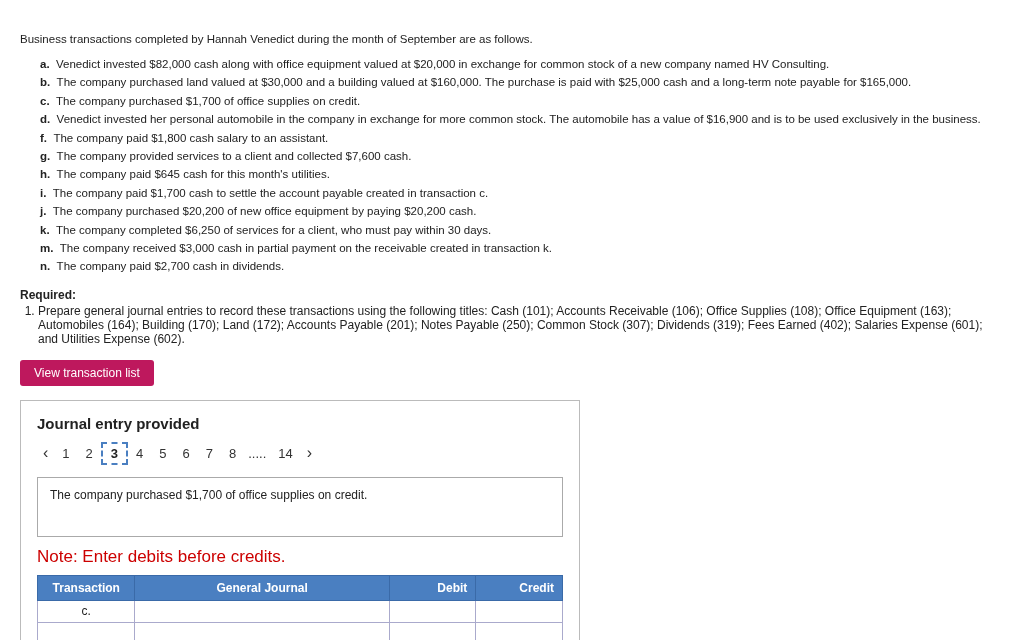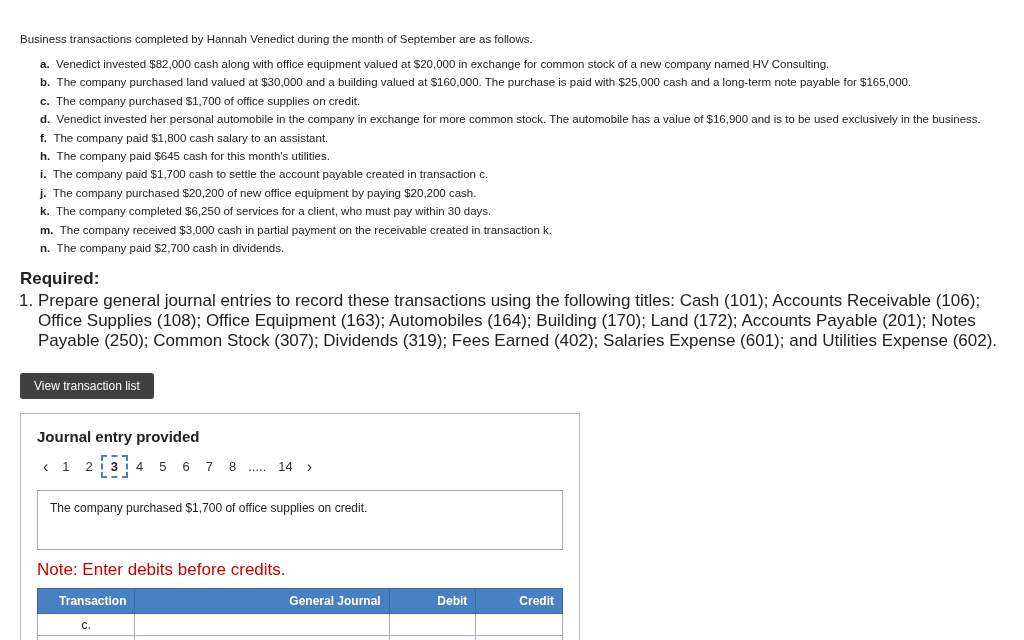--- a/index.html
+++ b/index.html
@@ -19,31 +19,31 @@
     }
     .transactions-list {
       font-size: 11.5px;
       margin-bottom: 12px;
       line-height: 1.6;
     }
     .transactions-list li {
       margin-left: 20px;
     }
     .required-section {
-      font-size: 17px;
-      margin-bottom: 16px;
+      font-size: 12px;
+      margin-bottom: 8px;
     }
     .required-section .req-label {
       font-weight: bold;
     }
     .required-section ol {
       margin-left: 20px;
     }
     .view-transaction-btn {
-      background: #404040;
+      background: #be185d;
       color: #fff;
       border: none;
       padding: 6px 14px;
       font-size: 12px;
       cursor: pointer;
       border-radius: 3px;
       margin-top: 6px;
       margin-bottom: 14px;
     }
     .worksheet-container {
@@ -107,21 +107,21 @@
     }
     .journal-table {
       width: 100%;
       border-collapse: collapse;
       font-size: 12px;
     }
     .journal-table th {
       background: #4a7fc1;
       color: #fff;
       padding: 5px 8px;
-      text-align: right;
+      text-align: center;
       border: 1px solid #3a6aa8;
     }
     .journal-table th.center {
       text-align: right;
     }
     .journal-table td {
       border: 1px solid #aac;
       height: 22px;
       padding: 1px 4px;
     }
@@ -156,20 +156,21 @@
 
 
 <p class="intro-text">Business transactions completed by Hannah Venedict during the month of September are as follows.</p>
 
 <ol class="transactions-list" type="a" style="list-style-type: none; padding-left:0;">
   <li><strong>a.</strong>&nbsp;&nbsp;Venedict invested $82,000 cash along with office equipment valued at $20,000 in exchange for common stock of a new company named HV Consulting.</li>
   <li><strong>b.</strong>&nbsp;&nbsp;The company purchased land valued at $30,000 and a building valued at $160,000. The purchase is paid with $25,000 cash and a long-term note payable for $165,000.</li>
   <li><strong>c.</strong>&nbsp;&nbsp;The company purchased $1,700 of office supplies on credit.</li>
   <li><strong>d.</strong>&nbsp;&nbsp;Venedict invested her personal automobile in the company in exchange for more common stock. The automobile has a value of $16,900 and is to be used exclusively in the business.</li>
   <li><strong>f.</strong>&nbsp;&nbsp;The company paid $1,800 cash salary to an assistant.</li>
+  <li><strong>g.</strong>&nbsp;&nbsp;The company provided services to a client and collected $7,600 cash.</li>
   <li><strong>h.</strong>&nbsp;&nbsp;The company paid $645 cash for this month's utilities.</li>
   <li><strong>i.</strong>&nbsp;&nbsp;The company paid $1,700 cash to settle the account payable created in transaction c.</li>
   <li><strong>j.</strong>&nbsp;&nbsp;The company purchased $20,200 of new office equipment by paying $20,200 cash.</li>
   <li><strong>k.</strong>&nbsp;&nbsp;The company completed $6,250 of services for a client, who must pay within 30 days.</li>
   <li><strong>m.</strong>&nbsp;&nbsp;The company received $3,000 cash in partial payment on the receivable created in transaction k.</li>
   <li><strong>n.</strong>&nbsp;&nbsp;The company paid $2,700 cash in dividends.</li>
 </ol>
 
 <div class="required-section">
   <span class="req-label">Required:</span><br>

